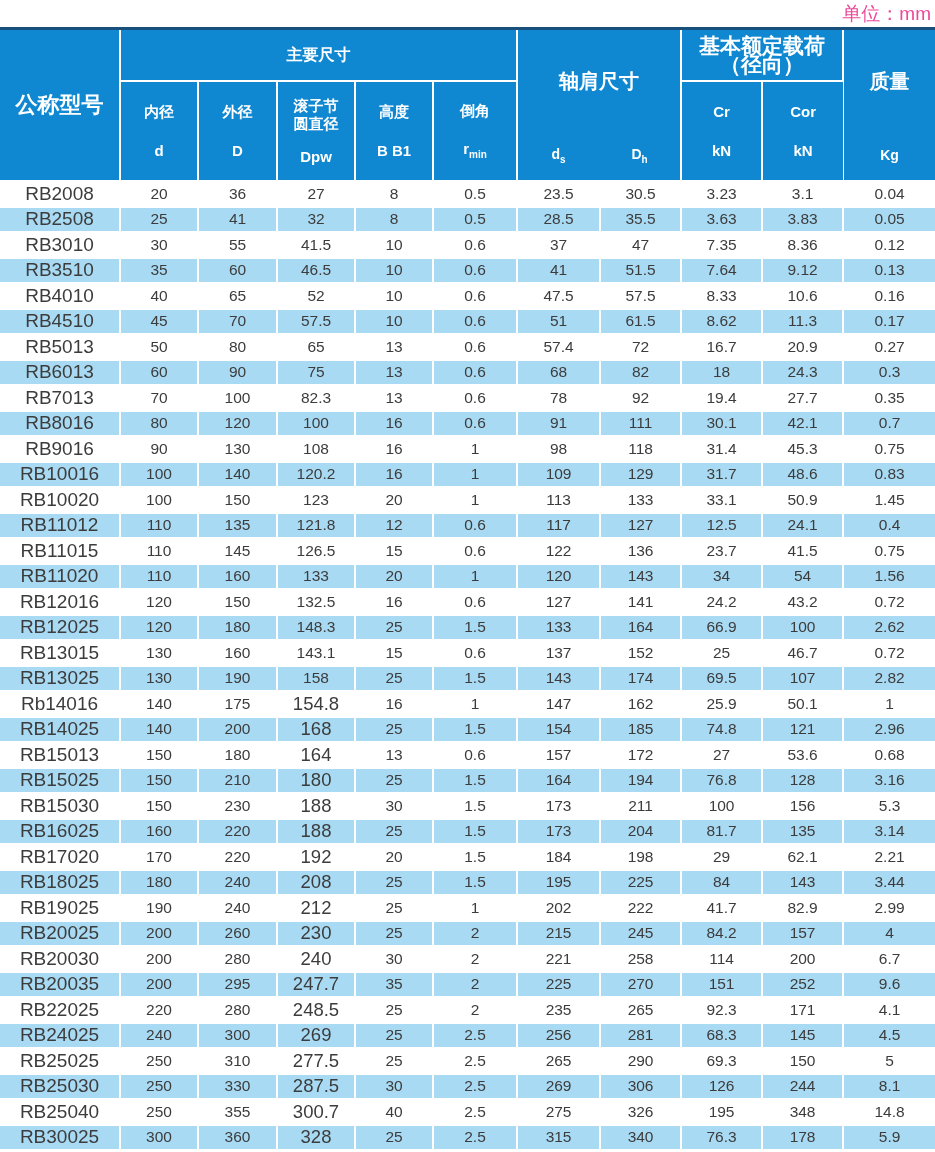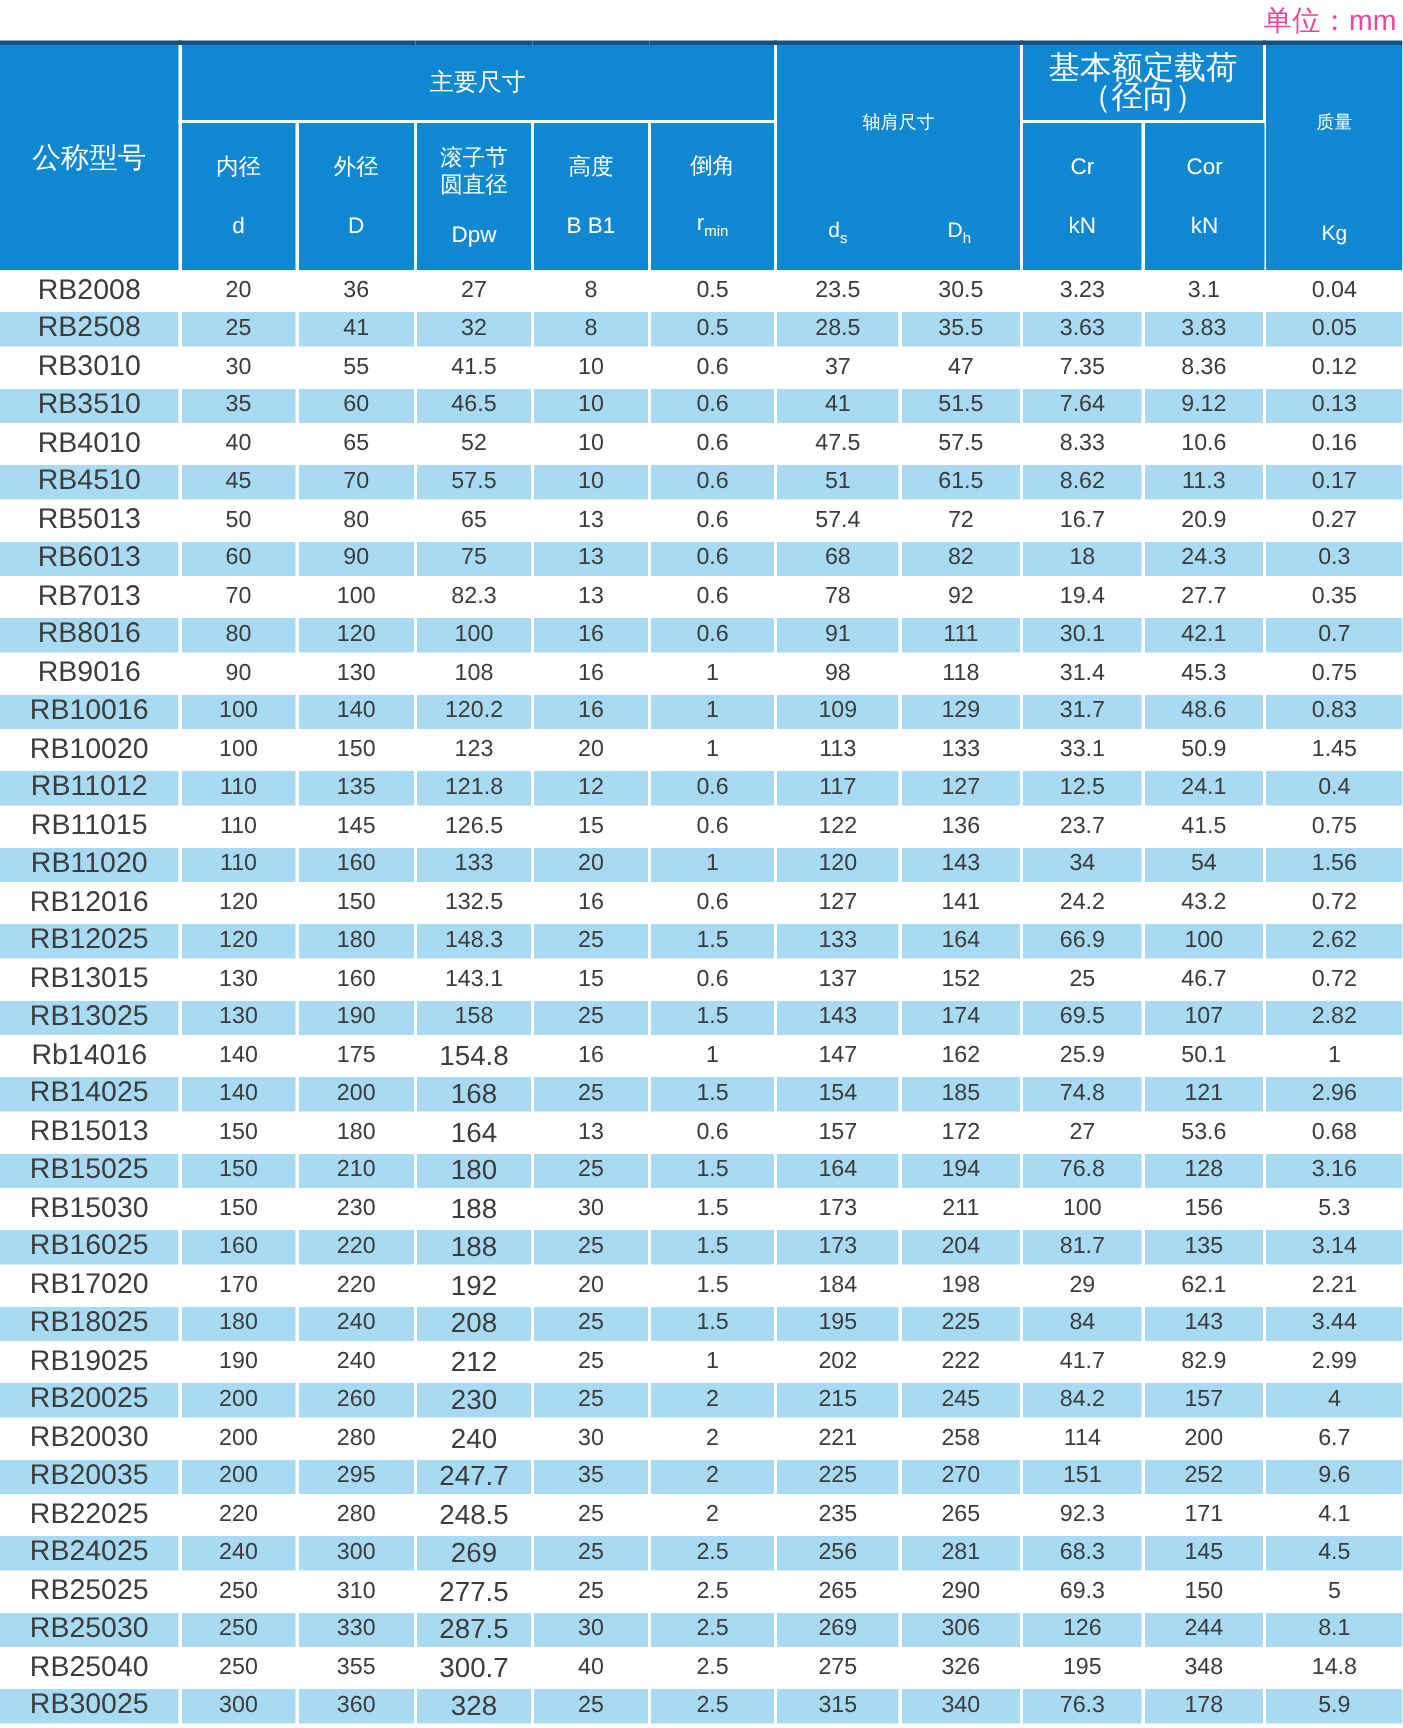--- a/index.html
+++ b/index.html
@@ -22,38 +22,38 @@
   table.spec{
     width:935px;border-collapse:collapse;table-layout:fixed;
     border-top:3px solid var(--top-line);
   }
   table.spec th,table.spec td{
     border-right:2px solid #fff;border-bottom:2px solid #fff;
     padding:0;text-align:center;vertical-align:middle;overflow:hidden;
   }
   table.spec tr > *:last-child{border-right:none;}
   thead th{
-    background:var(--header-bg);color:var(--header-text);font-weight:normal;
+    background:var(--header-bg);color:var(--header-text);font-weight:bold;
   }
   .hrowA th{height:52px;}
   .hrowB th{height:98px;}
   .th-group{font-size:16px;}
   .th-load{font-size:21px;line-height:19px;}
-  .th-model{font-size:19px;}
+  .th-model{font-size:22px;}
   .sub-th{
     display:flex;flex-direction:column;justify-content:space-evenly;
     align-items:center;height:100%;border-radius:21px;
   }
   .sub-th .lbl{font-size:15px;line-height:18px;}
   .sub-th .lbl.narrow{width:3em;}
   .sub-th .sym{font-size:15px;}
   .tall-wrap{display:flex;flex-direction:column;height:150px;}
   .tall-main{
     flex:1;display:flex;align-items:center;justify-content:center;
-    font-size:12px;padding-top:3px;
+    font-size:20px;padding-top:3px;
   }
   .sym-row{height:50px;display:flex;align-items:center;}
   .sym-row .half{flex:1;font-size:14px;}
   sub{font-size:10px;}
   tbody td{
     background:#fff;color:var(--data-text);font-size:15.5px;height:25.5px;
   }
   tbody tr.alt td{background:var(--row-alt);}
   tbody td.cell-model{font-size:19px;}
   tbody td.dpw-big{font-size:18.5px;margin-top:25px;}

